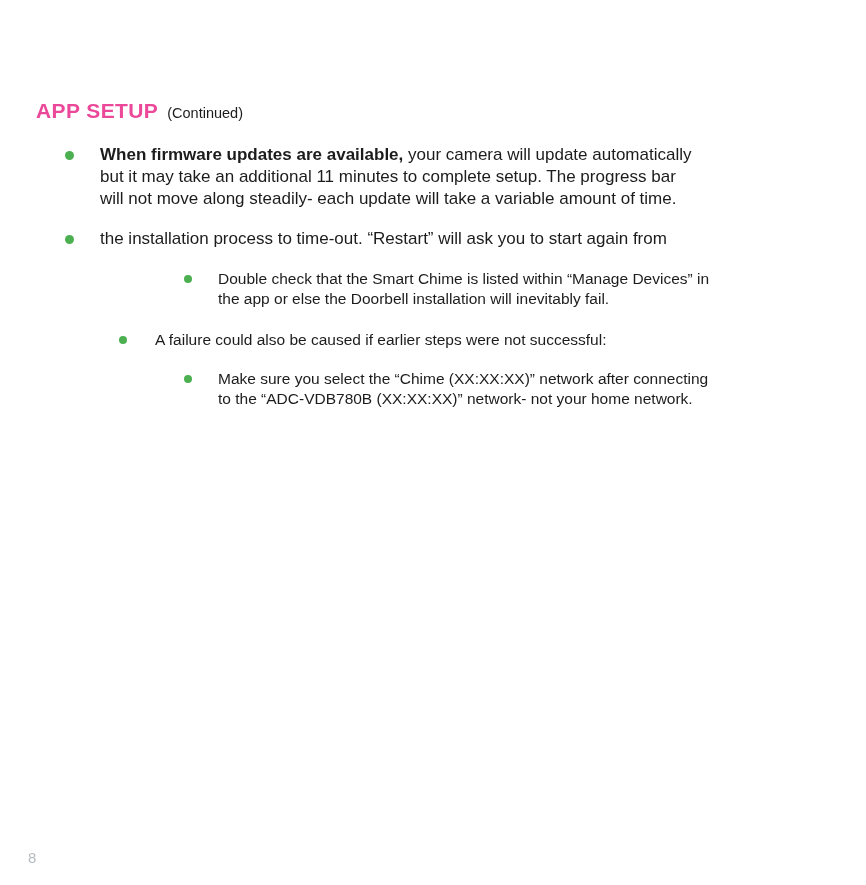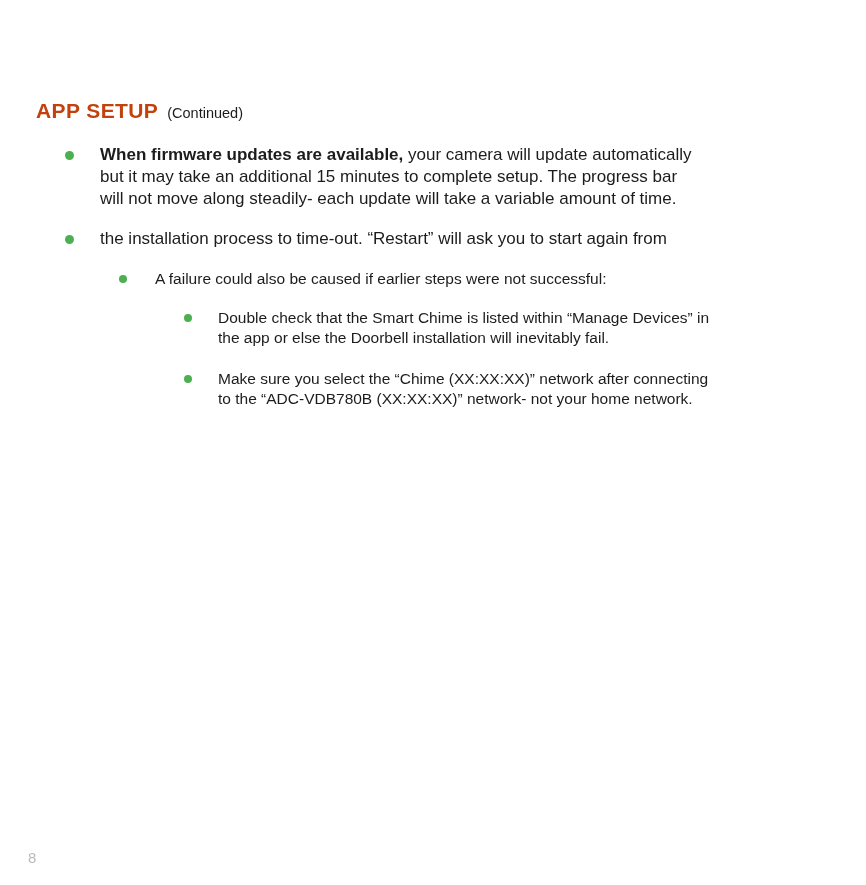--- a/index.html
+++ b/index.html
@@ -19,21 +19,21 @@
   .heading {
     position: absolute;
     left: 36px;
     top: 99px;
     white-space: nowrap;
   }
   .heading .title {
     font-size: 21px;
     font-weight: 700;
     letter-spacing: 0.4px;
-    color: #c2410c;
+    color: #ec4899;
     margin-top: 11px;
   }
   .heading .subtitle {
     font-size: 14.5px;
     margin-left: 9px;
     color: #1c1c1c;
   }
   .content {
     position: absolute;
     top: 144px;
@@ -80,44 +80,44 @@
   <div class="heading">
     <span class="title">APP SETUP</span><span class="subtitle">(Continued)</span>
   </div>
 
   <div class="content">
 
     <div class="li level1 mb-a">
       <span class="dot"></span>
       <p class="txt">
         <span class="line"><b>When firmware updates are available,</b><span> your camera will update automatically</span></span>
-        <span class="line">but it may take an additional 15 minutes to complete setup. The progress bar</span>
+        <span class="line">but it may take an additional 11 minutes to complete setup. The progress bar</span>
         <span class="line">will not move along steadily- each update will take a variable amount of time.</span>
       </p>
     </div>
 
     <div class="li level1 mb-b">
       <span class="dot"></span>
       <p class="txt">
         <span class="line">the installation process to time-out. “Restart” will ask you to start again from</span>
       </p>
     </div>
 
-    <div class="li level2 mb-b">
-      <span class="dot"></span>
-      <p class="txt">
-        <span class="line">A failure could also be caused if earlier steps were not successful:</span>
-      </p>
-    </div>
-
     <div class="li level3 mb-c">
       <span class="dot"></span>
       <p class="txt">
         <span class="line">Double check that the Smart Chime is listed within “Manage Devices” in</span>
         <span class="line">the app or else the Doorbell installation will inevitably fail.</span>
+      </p>
+    </div>
+
+    <div class="li level2 mb-b">
+      <span class="dot"></span>
+      <p class="txt">
+        <span class="line">A failure could also be caused if earlier steps were not successful:</span>
       </p>
     </div>
 
     <div class="li level3">
       <span class="dot"></span>
       <p class="txt">
         <span class="line">Make sure you select the “Chime (XX:XX:XX)” network after connecting</span>
         <span class="line">to the “ADC-VDB780B (XX:XX:XX)” network- not your home network.</span>
       </p>
     </div>

